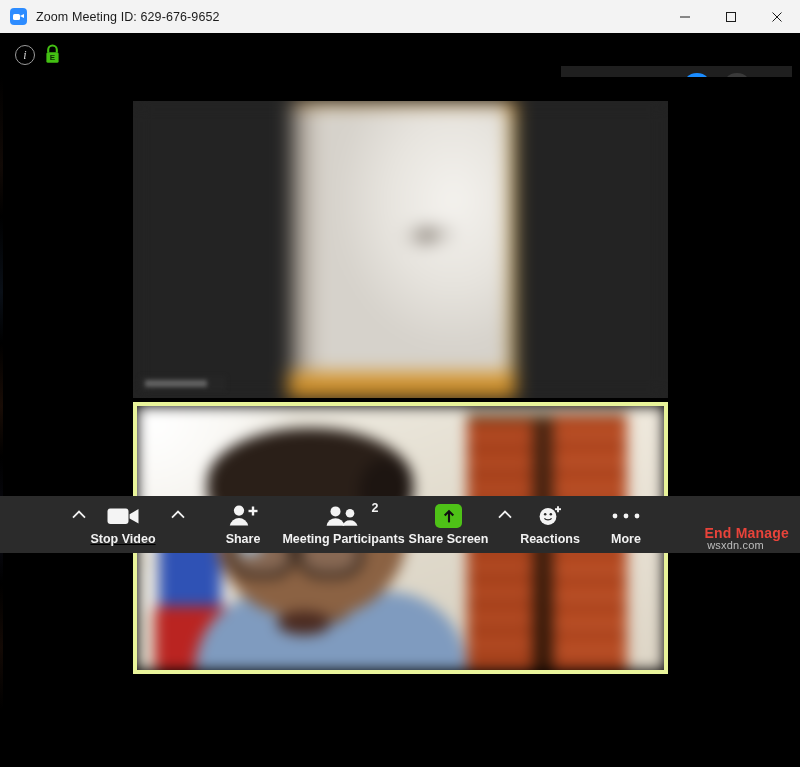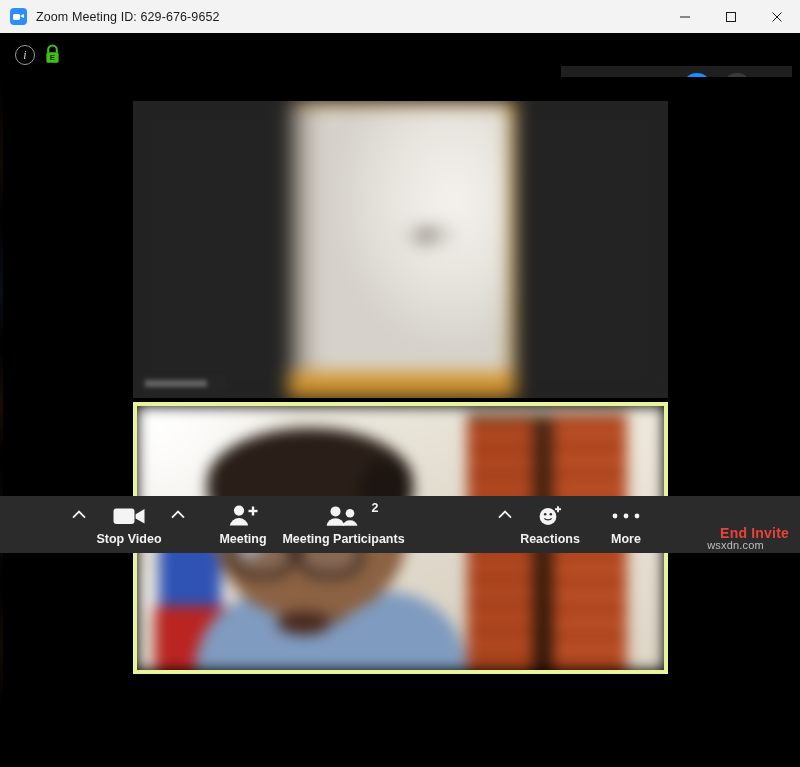--- a/index.html
+++ b/index.html
@@ -512,21 +512,21 @@
 
   <div class="toolbar">
 
 
     <div class="chev" style="left:68px;">
       <svg width="14" height="9" viewBox="0 0 14 9">
         <polyline points="1,7.6 7,1.6 13,7.6" fill="none" stroke="#f2f2f2" stroke-width="1.8"></polyline>
       </svg>
     </div>
 
-    <div class="tool" style="left:96px; width:66px;">
+    <div class="tool" style="left:90px; width:66px;text-decoration:underline;">
       <div class="tool-ico">
         <svg width="33" height="21" viewBox="0 0 33 21">
           <rect x="0.5" y="2.6" width="21" height="15.5" rx="3" fill="#f4f4f4"></rect>
           <path d="M22.6 8.2 L31.5 3.1 V17.6 L22.6 12.5 Z" fill="#f4f4f4"></path>
         </svg>
       </div>
       <div class="tool-lbl">Stop Video</div>
     </div>
 
     <div class="chev" style="left:167px;">
@@ -537,36 +537,47 @@
 
     <div class="tool" style="left:215px; width:56px;">
       <div class="tool-ico">
         <svg width="31" height="24" viewBox="0 0 31 24">
           <circle cx="11" cy="6.6" r="5.1" fill="#f4f4f4"></circle>
           <path d="M1.8 21.5 a9.4 9.4 0 0 1 18.4 0 Z" fill="#f4f4f4"></path>
           <line x1="25" y1="2.5" x2="25" y2="11.5" stroke="#f4f4f4" stroke-width="2.4"></line>
           <line x1="20.5" y1="7" x2="29.5" y2="7" stroke="#f4f4f4" stroke-width="2.4"></line>
         </svg>
       </div>
-      <div class="tool-lbl">Meeting</div>
+      <div class="tool-lbl">Share</div>
     </div>
 
     <div class="tool" style="left:277px; width:133px;">
       <div class="tool-ico">
         <svg width="38" height="23" viewBox="0 0 38 23">
           <circle cx="10.5" cy="6.4" r="5" fill="#f4f4f4"></circle>
           <path d="M1.6 20.8 a9 9 0 0 1 17.8 0 Z" fill="#f4f4f4"></path>
           <circle cx="25" cy="8.2" r="4.3" fill="#f4f4f4"></circle>
           <path d="M17.5 20.8 a7.8 7.8 0 0 1 15 0 Z" fill="#f4f4f4"></path>
         </svg>
         <span class="count-badge">2</span>
       </div>
       <div class="tool-lbl">Meeting Participants</div>
     </div>
 
+    <div class="tool" style="left:412px; width:73px;">
+      <div class="tool-ico">
+        <div class="share-box">
+          <svg width="12" height="15" viewBox="0 0 12 15">
+            <line x1="6" y1="13.4" x2="6" y2="2.6" stroke="#111" stroke-width="2.1"></line>
+            <polyline points="1.7,6.6 6,2.2 10.3,6.6" fill="none" stroke="#111" stroke-width="2.1"></polyline>
+          </svg>
+        </div>
+      </div>
+      <div class="tool-lbl">Share Screen</div>
+    </div>
 
     <div class="chev" style="left:494px;">
       <svg width="14" height="9" viewBox="0 0 14 9">
         <polyline points="1,7.6 7,1.6 13,7.6" fill="none" stroke="#f2f2f2" stroke-width="1.8"></polyline>
       </svg>
     </div>
 
     <div class="tool" style="left:600px; width:52px;">
       <div class="tool-ico">
         <svg width="30" height="8" viewBox="0 0 30 8">
@@ -585,17 +596,17 @@
           <circle cx="8.2" cy="10.2" r="1.25" fill="#2b2b2b"></circle>
           <circle cx="13.8" cy="10.2" r="1.25" fill="#2b2b2b"></circle>
           <path d="M7.4 14.4 a4.2 3.2 0 0 0 7.2 0" fill="none" stroke="#2b2b2b" stroke-width="1.3"></path>
           <line x1="21" y1="2.2" x2="21" y2="8.2" stroke="#f4f4f4" stroke-width="1.9"></line>
           <line x1="18" y1="5.2" x2="24" y2="5.2" stroke="#f4f4f4" stroke-width="1.9"></line>
         </svg>
       </div>
       <div class="tool-lbl">Reactions</div>
     </div>
 
-    <div class="end-meeting">End Invite</div>
+    <div class="end-meeting">End Manage</div>
     <div class="watermark">wsxdn.com</div>
   </div>
 
 </div>
 
 </body></html>

